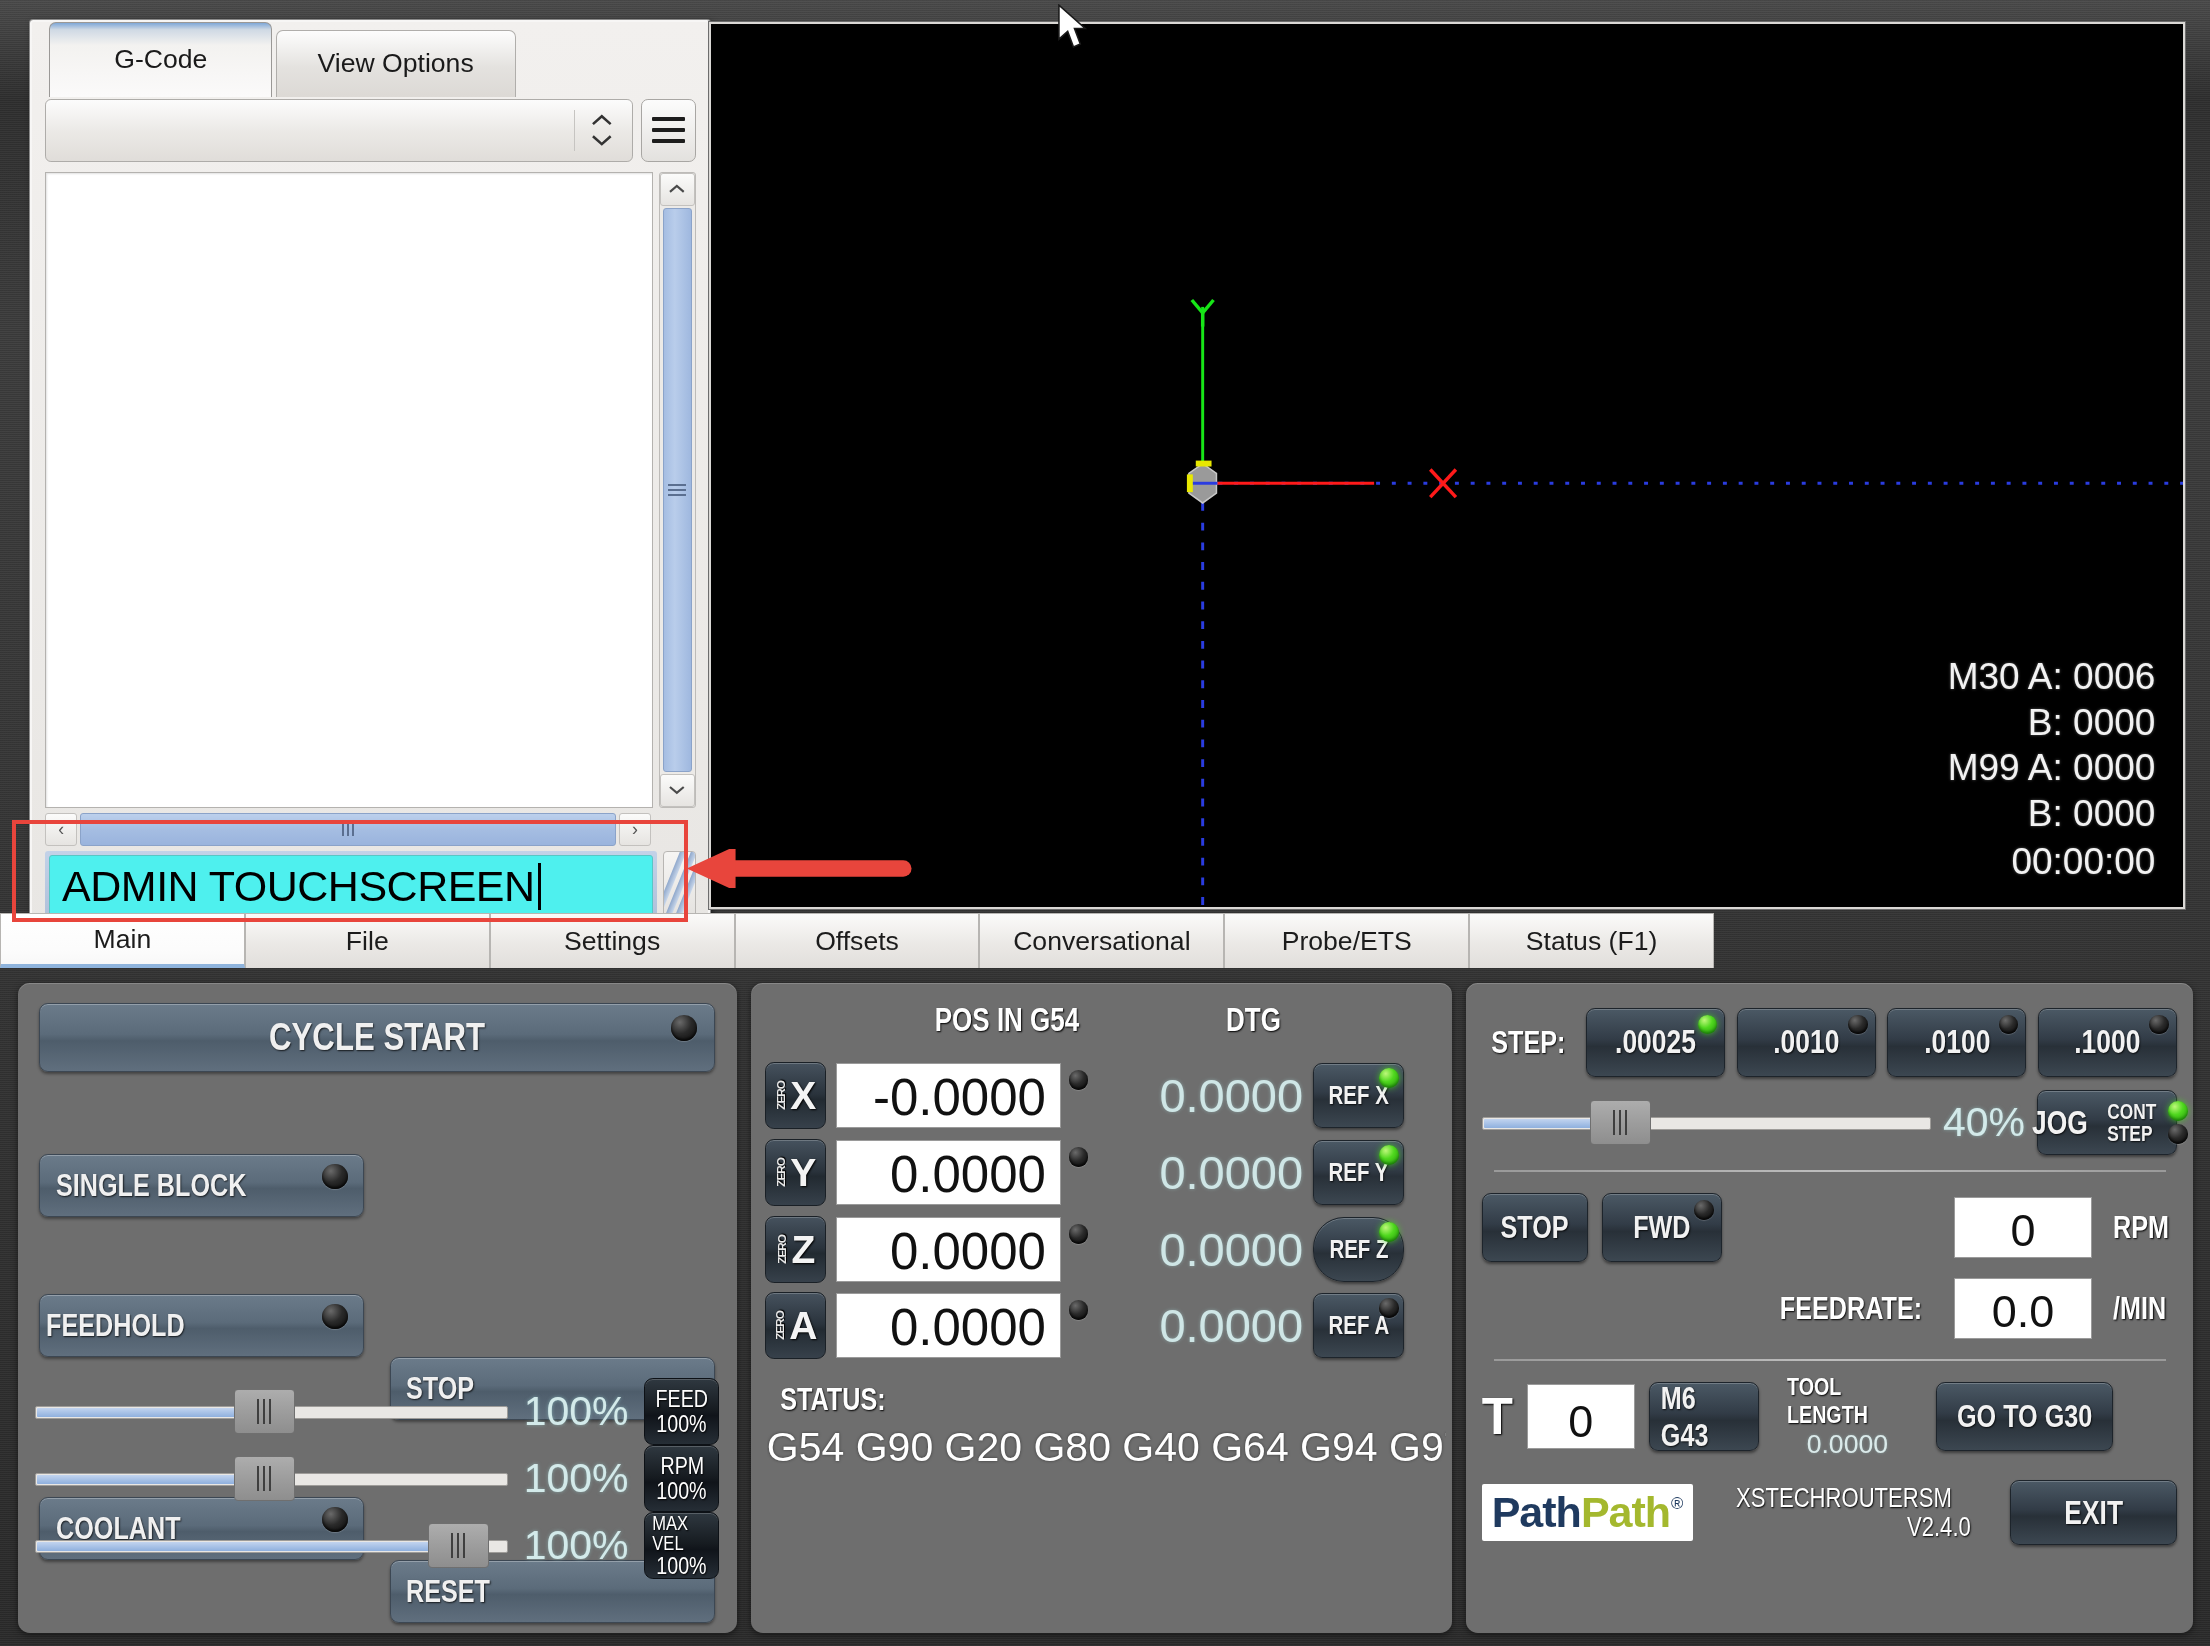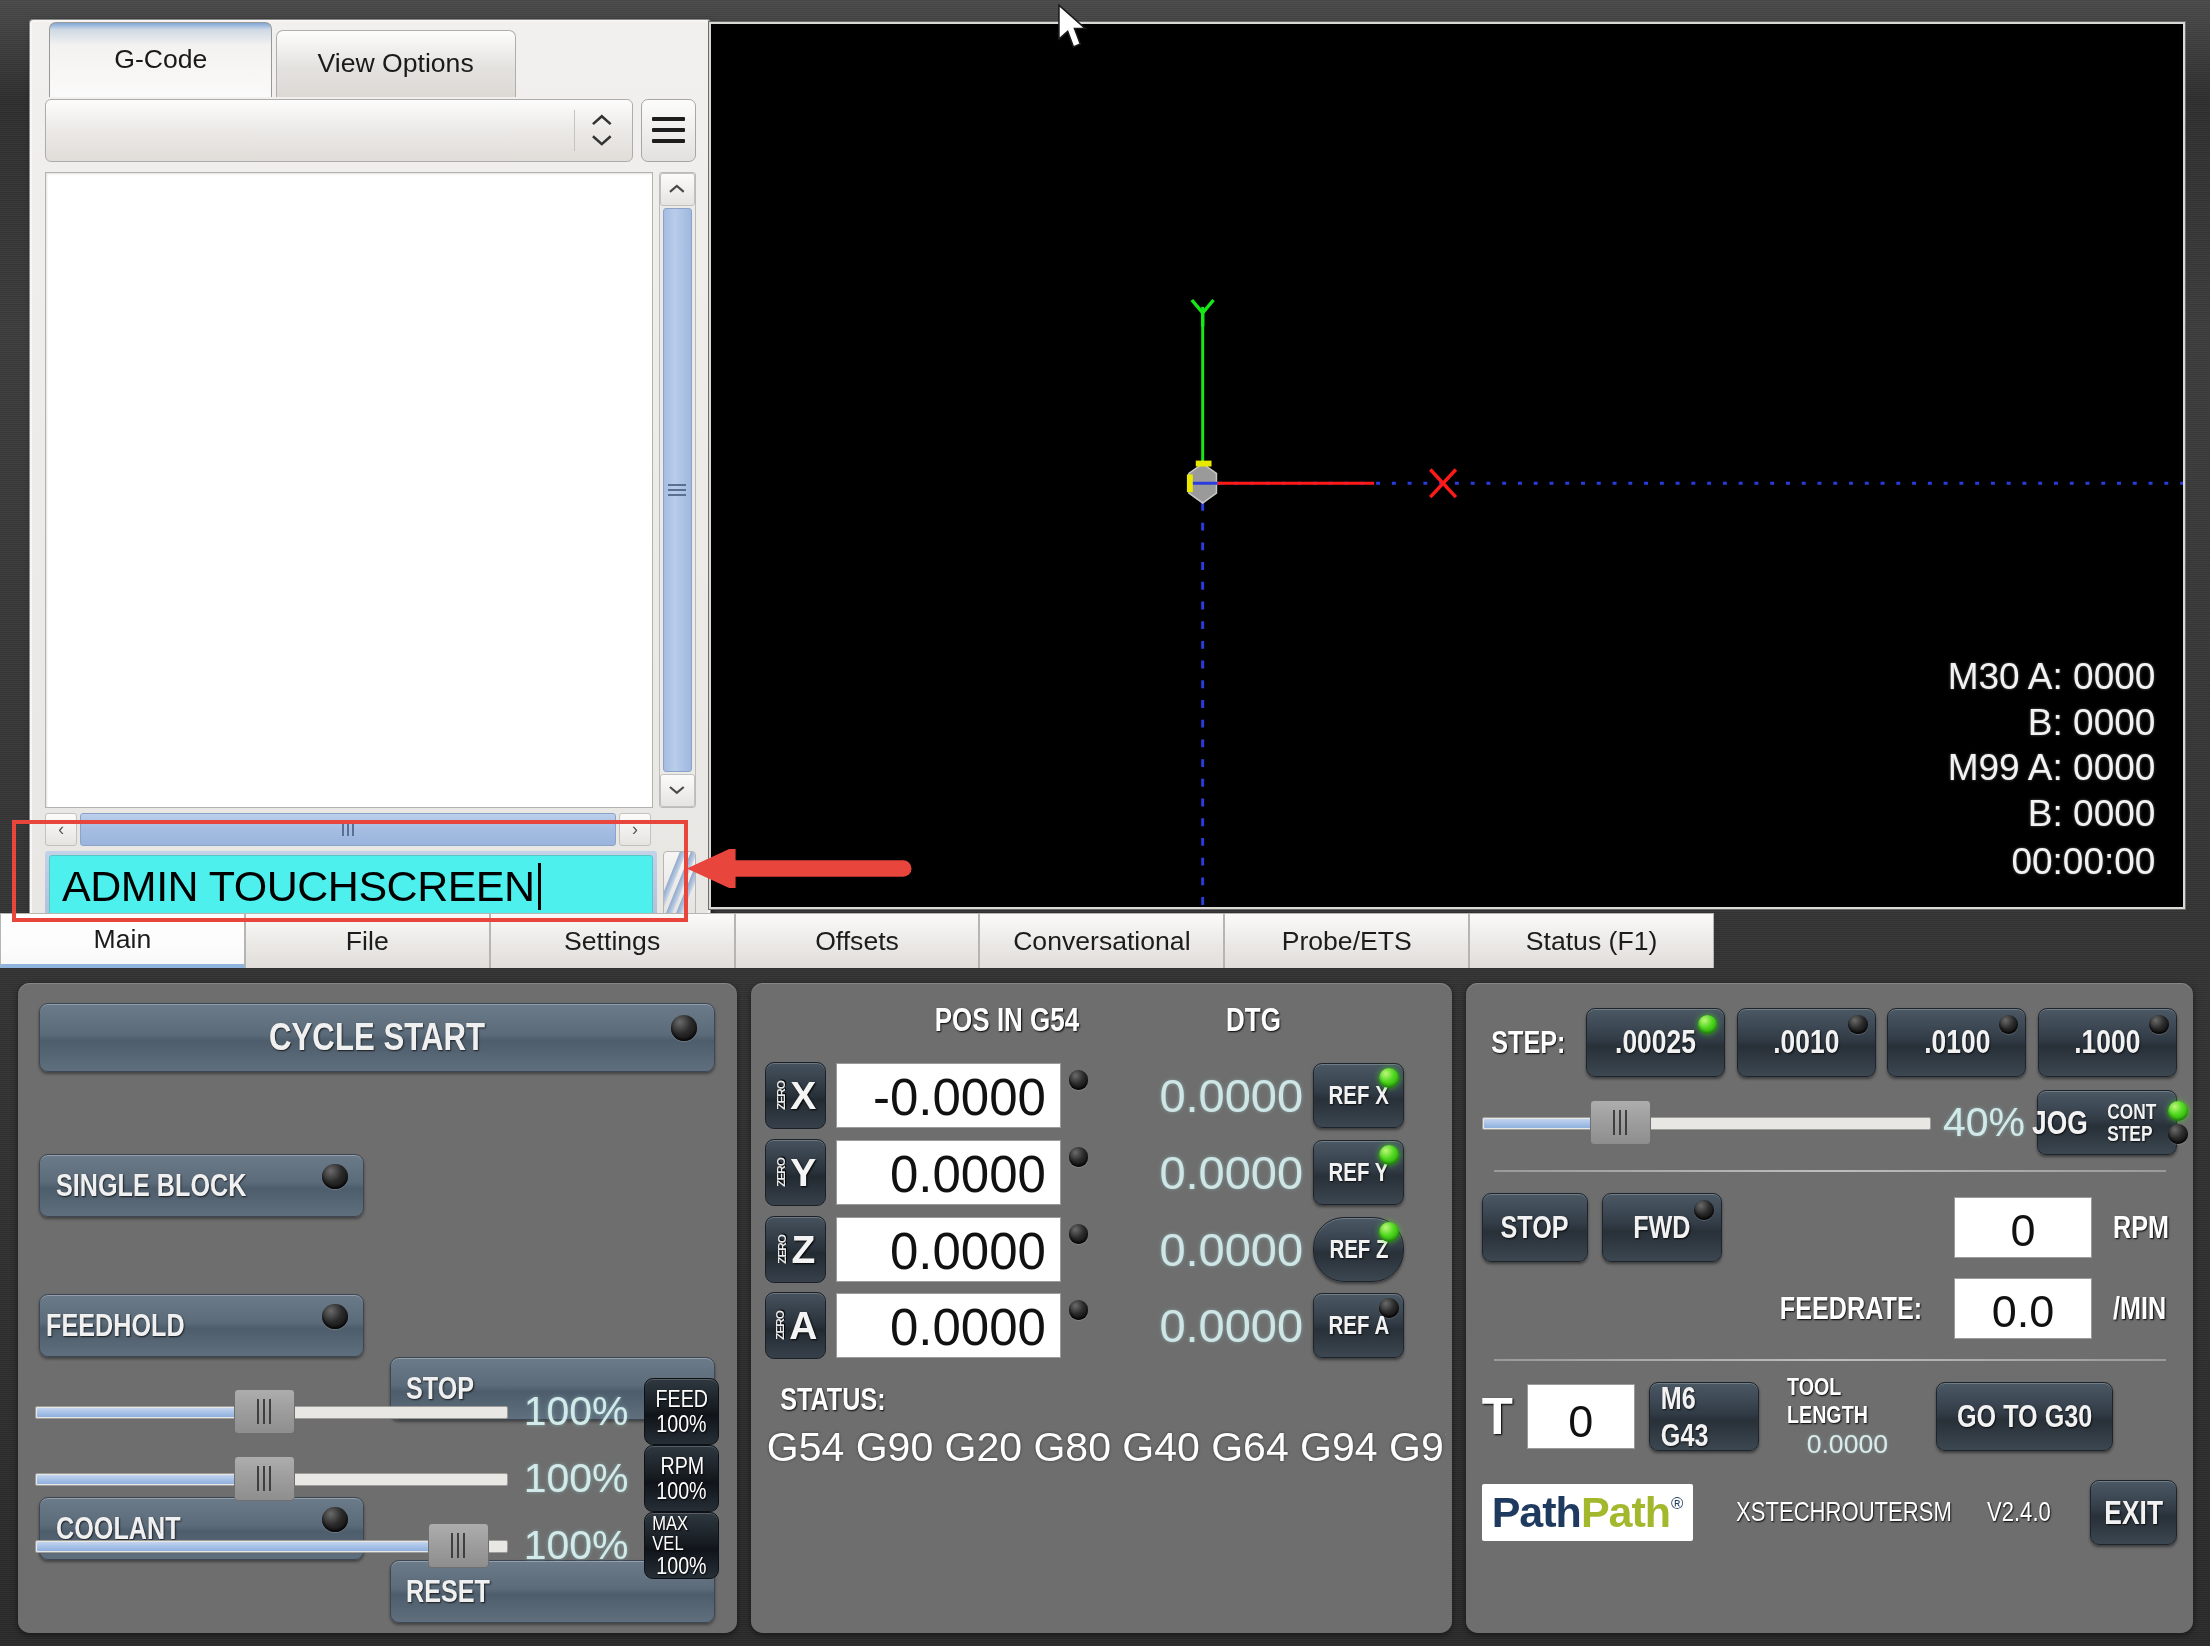--- a/index.html
+++ b/index.html
@@ -289,21 +289,21 @@
         <line x1="730" y1="452" x2="756" y2="480"></line>
           <line x1="756" y1="452" x2="730" y2="480"></line>
       </g>
       <g stroke="#17e617" stroke-width="3.5" fill="none">
         <line x1="488" y1="280" x2="499" y2="293"></line>
           <line x1="510" y1="280" x2="499" y2="293"></line>
           <line x1="499" y1="293" x2="499" y2="307"></line>
       </g>
     </svg>
     <div class="vp-overlay">
-      <div>M30 A: 0000</div>
+      <div>M30 A: 0006</div>
       <div>B: 0000</div>
       <div>M99 A: 0000</div>
       <div>B: 0000</div>
     </div>
     <div class="vp-timer">00:00:00</div>
   </div>
 
   <div id="tabbar">
     <div class="mtab active">
         <span>Main</span>
@@ -585,21 +585,21 @@
       <span class="condc">GO TO G30</span>
     </div>
   </div>
 
   <div style="position:absolute; left:15.8px; top:487px; width:695px; height:85px; display:flex; align-items:center; gap:15.8px;">
     <div style="background:#fff; padding:3.9px 9.9px; border-radius:2px; display:flex; align-items:center;">
       <span style="color:#1f3a5f; font-size:43px; font-weight:bold; letter-spacing:-1px;">Path</span>
       <span style="color:#a4b82e; font-size:43px; font-weight:bold; letter-spacing:-1px;">Path</span>
       <span style="color:#1f3a5f; font-size:16.7px; vertical-align:super; margin-left:1px; align-self:flex-start; margin-top:5.9px;">®</span>
     </div>
-    <div style="display:flex; flex-direction:row; line-height:1.05;align-items:flex-end;">
+    <div style="display:flex; flex-direction:column; line-height:1.05;align-items:flex-end;">
       <span style="color:#fff; font-size:27.6px; text-shadow:1px 1px 2px #000;" class="condc">XSTECHROUTERSM</span>
       <span style="color:#fff; font-size:27.6px; text-shadow:1px 1px 2px #000;" class="condc">V2.4.0</span>
     </div>
     <div style="flex:1;"></div>
     <div class="dbtn" style="width:169px; height:65px; font-size:33px;">
       <span class="condc">EXIT</span>
     </div>
   </div>
 </div>
 

